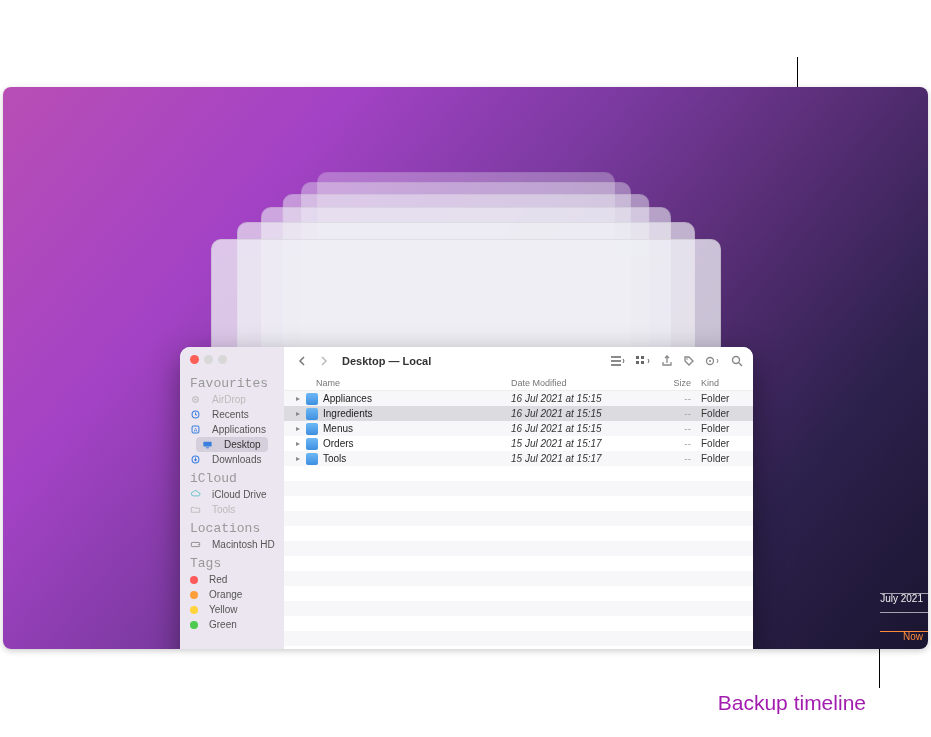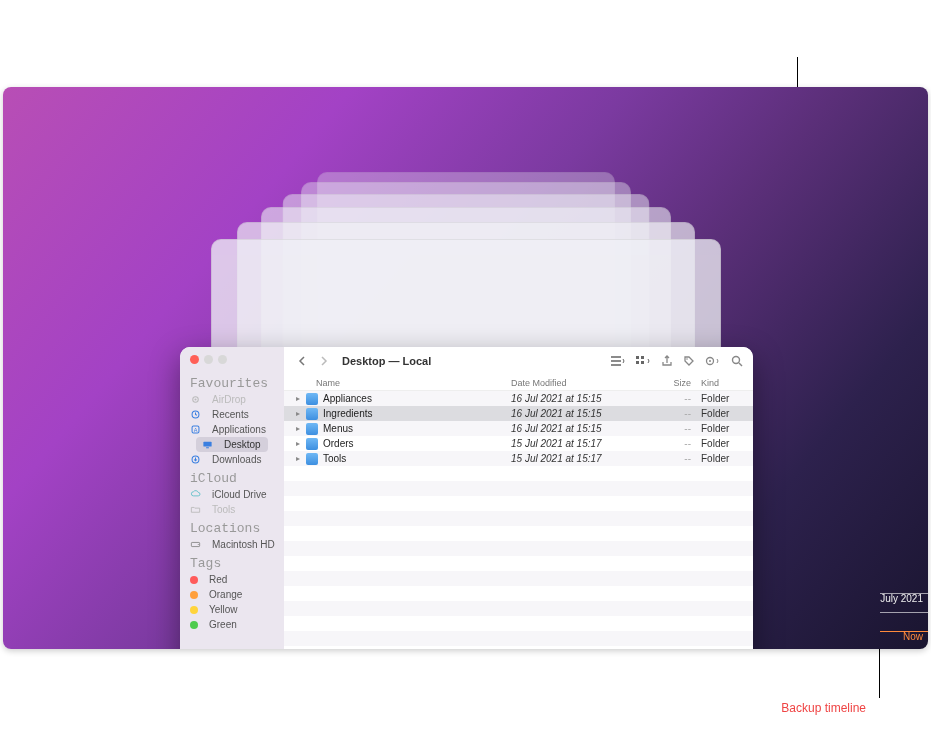--- a/index.html
+++ b/index.html
@@ -27,22 +27,22 @@
     top: 52px;
     right: -12px;
     width: 1px;
     height: 338px;
     background: #000;
   }
   .callout-bottom {
     position: absolute;
     bottom: 22px;
     right: 65px;
-    font-size: 12px;
-    color: #ef4444;
+    font-size: 21px;
+    color: #a21caf;
   }
   .callout-bottom .leader {
     position: absolute;
     top: -93px;
     right: -14px;
     width: 1px;
     height: 90px;
     background: #000;
   }
   

